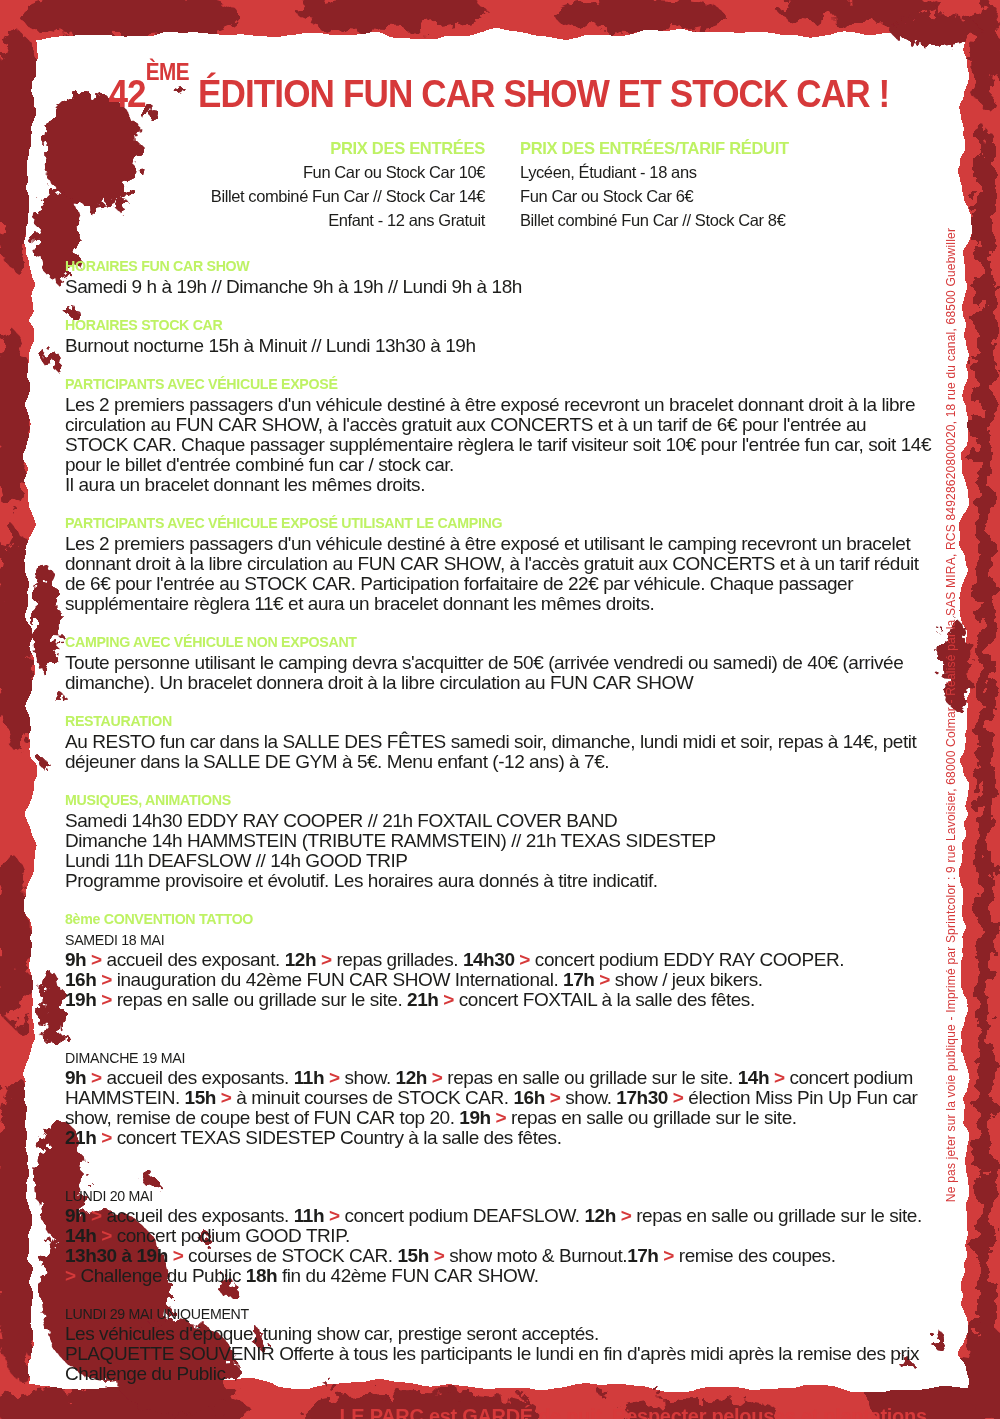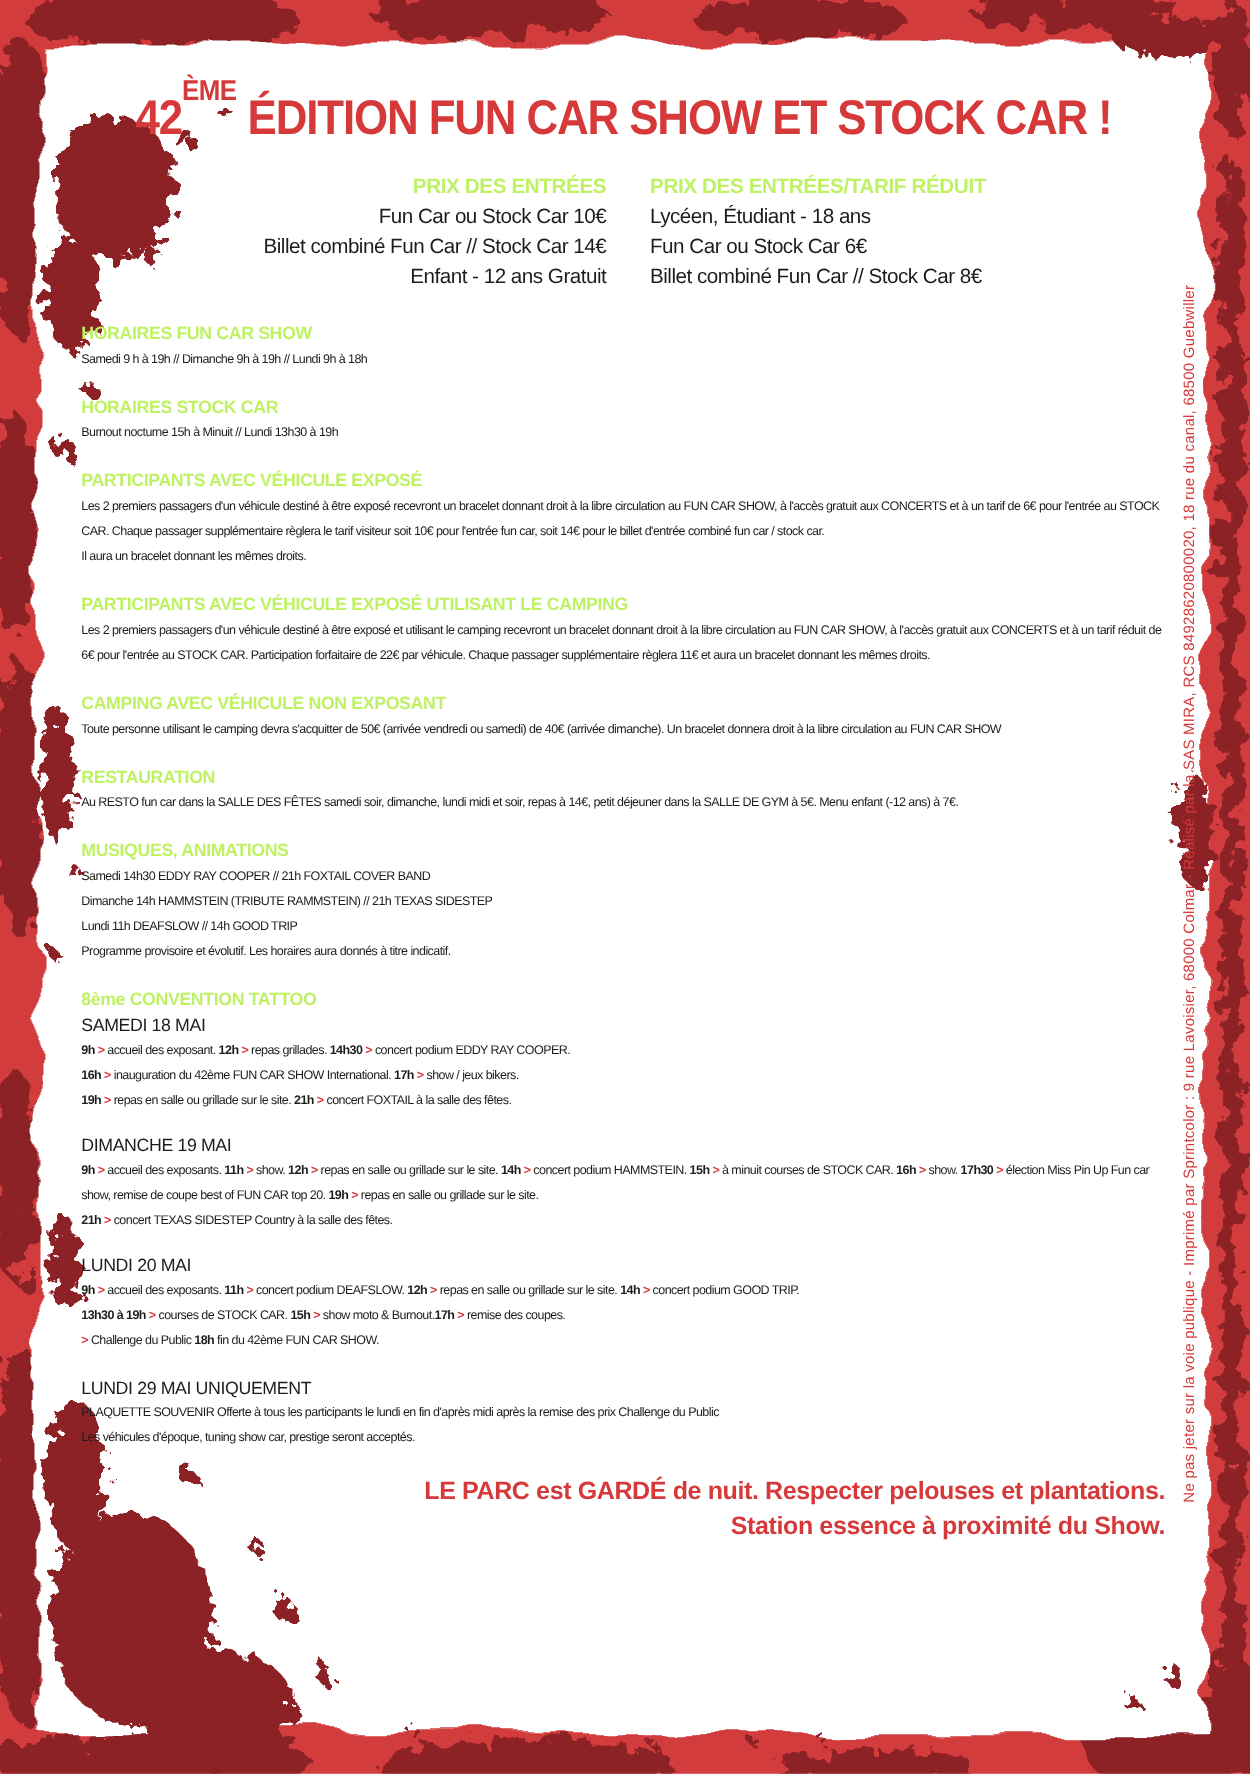--- a/index.html
+++ b/index.html
@@ -37,27 +37,27 @@
   .title-sup { font-size: 23px; position: relative; top: -13px; letter-spacing: -0.5px; }
 
   
   .pricing { display: flex; margin-top: 20px; font-size: 16.5px; line-height: 24px; letter-spacing: -0.4px; }
   .pricing-col-left { width: 420px; text-align: right; }
   .pricing-col-right { margin-left: 35px; text-align: left; }
   .pricing .red-heading { font-size: 16.5px; line-height: 24px; }
 
   .red-heading { color: #bef264; font-weight: bold; font-size: 14.2px; line-height: 21px; letter-spacing: -0.3px; }
 
-  .body-text { font-size: 10px; line-height: 20px; letter-spacing: -0.45px; }
+  .body-text { font-size: 19px; line-height: 20px; letter-spacing: -0.45px; }
 
   .section { margin-top: 18px; }
   [data-name="sections"] .section:first-child { margin-top: 24px; }
 
   .day-title { font-size: 14.2px; font-weight: normal; line-height: 20px; letter-spacing: -0.3px; }
-  .day-block { margin-top: 16px; }
+  .day-block { margin-top: 38px; }
   .day-block:first-child { margin-top: 0; }
 
   .seg-bold { font-weight: bold; }
   .seg-arrow { color: #d6393a; font-weight: bold; }
 
   .section-late { }
 
   .footer-note {
     margin-top: 18px;
     text-align: right;
@@ -235,22 +235,22 @@
             <p class="body-text schedule-line" data-name="schedule-line"><span class="seg-bold" data-name="schedule-time">9h </span><span class="seg-arrow" data-name="chevron-separator">&gt; </span><span class="seg-text" data-name="schedule-text">accueil des exposants. </span><span class="seg-bold" data-name="schedule-time">11h </span><span class="seg-arrow" data-name="chevron-separator">&gt; </span><span class="seg-text" data-name="schedule-text">concert podium DEAFSLOW. </span><span class="seg-bold" data-name="schedule-time">12h </span><span class="seg-arrow" data-name="chevron-separator">&gt; </span><span class="seg-text" data-name="schedule-text">repas en salle ou grillade sur le site. </span><span class="seg-bold" data-name="schedule-time">14h </span><span class="seg-arrow" data-name="chevron-separator">&gt; </span><span class="seg-text" data-name="schedule-text">concert podium GOOD TRIP.</span></p>
             <p class="body-text schedule-line" data-name="schedule-line"><span class="seg-bold" data-name="schedule-time">13h30 à 19h </span><span class="seg-arrow" data-name="chevron-separator">&gt; </span><span class="seg-text" data-name="schedule-text">courses de STOCK CAR. </span><span class="seg-bold" data-name="schedule-time">15h </span><span class="seg-arrow" data-name="chevron-separator">&gt; </span><span class="seg-text" data-name="schedule-text">show moto &amp; Burnout.</span><span class="seg-bold" data-name="schedule-time">17h </span><span class="seg-arrow" data-name="chevron-separator">&gt; </span><span class="seg-text" data-name="schedule-text">remise des coupes.</span></p>
             <p class="body-text schedule-line" data-name="schedule-line"><span class="seg-arrow" data-name="chevron-separator">&gt; </span><span class="seg-text" data-name="schedule-text">Challenge du Public </span><span class="seg-bold" data-name="schedule-time">18h </span><span class="seg-text" data-name="schedule-text">fin du 42ème FUN CAR SHOW.</span></p>
           </div>
         </div>
     </div>
 
     <div class="section section-late" data-name="lundi29-section">
       <h3 class="day-title" data-name="lundi29-heading">LUNDI 29 MAI UNIQUEMENT</h3>
       <div data-name="lundi29-paragraphs">
+          <p class="body-text" data-name="section-paragraph">Les véhicules d'époque, tuning show car, prestige seront acceptés.</p>
           <p class="body-text" data-name="section-paragraph">PLAQUETTE SOUVENIR Offerte à tous les participants le lundi en fin d'après midi après la remise des prix Challenge du Public</p>
-          <p class="body-text" data-name="section-paragraph">Les véhicules d'époque, tuning show car, prestige seront acceptés.</p>
         </div>
     </div>
 
     <div class="footer-note" data-name="park-notice">
       <div data-name="park-notice-line1">LE PARC est GARDÉ de nuit. Respecter pelouses et plantations.</div>
       <div data-name="park-notice-line2">Station essence à proximité du Show.</div>
     </div>
 
   </div>
 

